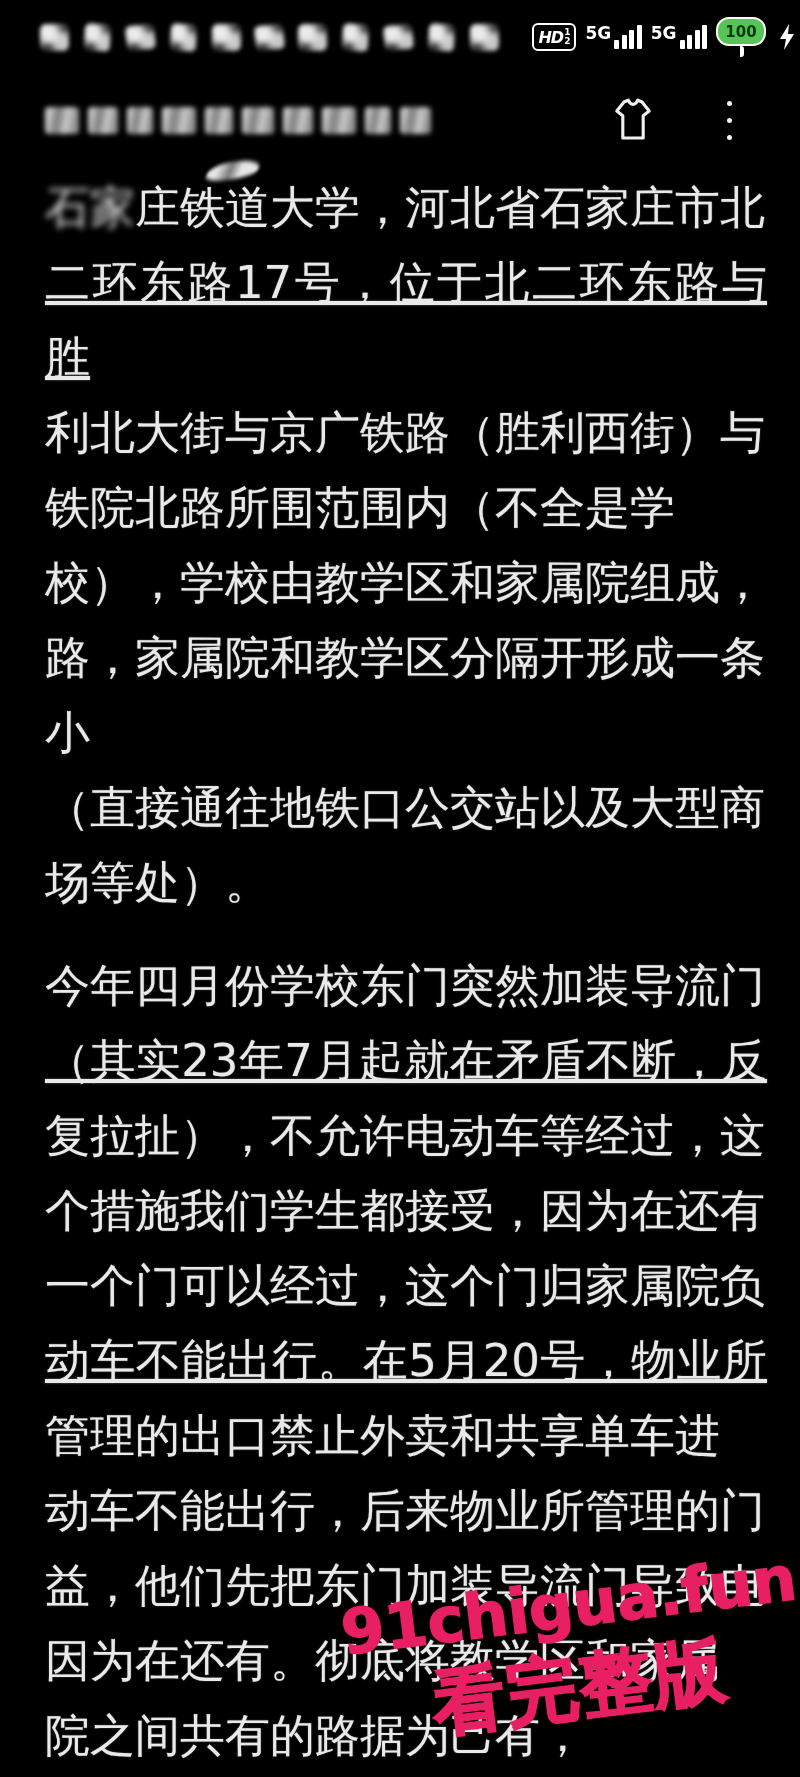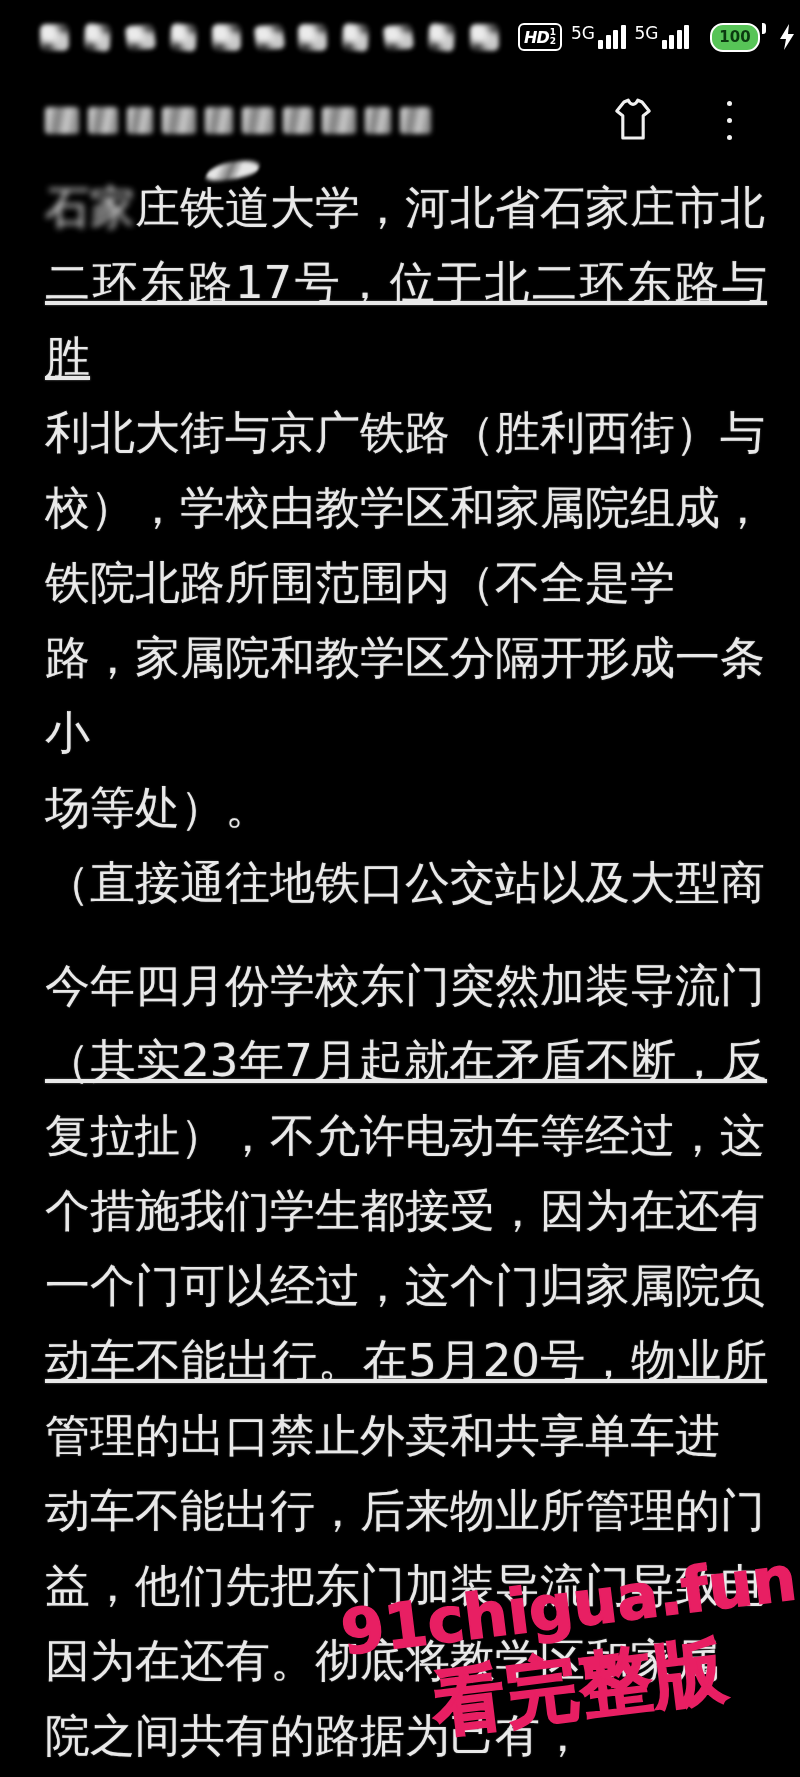--- a/index.html
+++ b/index.html
@@ -18,29 +18,29 @@
         filter:blur(2.3px);}
   .blob:nth-child(2n){transform:scaleX(.9) rotate(4deg);}
   .blob:nth-child(3n){transform:scaleY(.92) rotate(-5deg);}
   .sb-right{margin-left:auto;display:flex;align-items:center;gap:9px;}
   .hd-badge{border:2.5px solid #fff;border-radius:6px;height:24px;
             display:flex;align-items:center;padding:0 4px;color:#fff;}
   .hd-badge .hd{font-size:16px;font-weight:bold;letter-spacing:-1px;font-style:italic;}
   .hd-mini{display:flex;flex-direction:column;font-size:9px;line-height:9px;
            font-weight:bold;margin-left:1px;}
   .net{display:flex;align-items:flex-end;color:#fff;}
-  .net .g{font-size:17px;font-weight:normal;align-self:flex-start;margin-right:3px;
+  .net .g{font-size:17px;font-weight:bold;align-self:flex-start;margin-right:3px;
           line-height:16px;}
   .bars{display:flex;align-items:flex-end;gap:2.5px;}
   .bars i{display:block;width:5px;background:#fff;border-radius:1px;}
   .bars i:nth-child(1){height:9px;}
   .bars i:nth-child(2){height:14px;}
   .bars i:nth-child(3){height:19px;}
   .bars i:nth-child(4){height:24px;}
-  .battery-wrap{display:flex;margin-left:12px;}
+  .battery-wrap{display:flex;align-items:center;margin-left:0;flex-direction:column;}
   .battery{width:46px;height:25px;border:2px solid #fff;border-radius:13px;
            background:#57c457;display:flex;align-items:center;justify-content:center;
            color:#0b3a10;font-size:15px;font-weight:bold;}
   .battery-nub{width:4px;height:11px;background:#fff;border-radius:0 3px 3px 0;margin-left:2px;}
   .bolt{margin-left:5px;display:flex;align-items:center;}
 
   
   .header{position:absolute;top:82px;left:0;right:0;height:76px;
           display:flex;align-items:center;padding:0 68px 0 45px;}
   .title-smudge{display:flex;gap:9px;align-items:center;height:34px;
@@ -156,25 +156,25 @@
   </div>
 </div>
 
 <div class="scribble"></div>
 
 <div class="article">
     <div class="para">
       <div class="text-line"><span class="smudged">石家</span>庄铁道大学，河北省石家庄市北</div>
       <div class="text-line j">二环东路17号，位于北二环东路与胜</div>
       <div class="text-line">利北大街与京广铁路（胜利西街）与</div>
+      <div class="text-line">铁院北路所围范围内（不全是学</div>
       <div class="text-line">校），学校由教学区和家属院组成，</div>
-      <div class="text-line">铁院北路所围范围内（不全是学</div>
       <div class="text-line">路，家属院和教学区分隔开形成一条小</div>
+      <div class="text-line">（直接通往地铁口公交站以及大型商</div>
       <div class="text-line">场等处）。</div>
-      <div class="text-line">（直接通往地铁口公交站以及大型商</div>
     </div>
     <div class="para">
       <div class="text-line">今年四月份学校东门突然加装导流门</div>
       <div class="text-line j">（其实23年7月起就在矛盾不断，反</div>
       <div class="text-line">复拉扯），不允许电动车等经过，这</div>
       <div class="text-line">个措施我们学生都接受，因为在还有</div>
       <div class="text-line">一个门可以经过，这个门归家属院负</div>
       <div class="text-line j">动车不能出行。在5月20号，物业所</div>
       <div class="text-line">管理的出口禁止外卖和共享单车进</div>
       <div class="text-line">动车不能出行，后来物业所管理的门</div>

